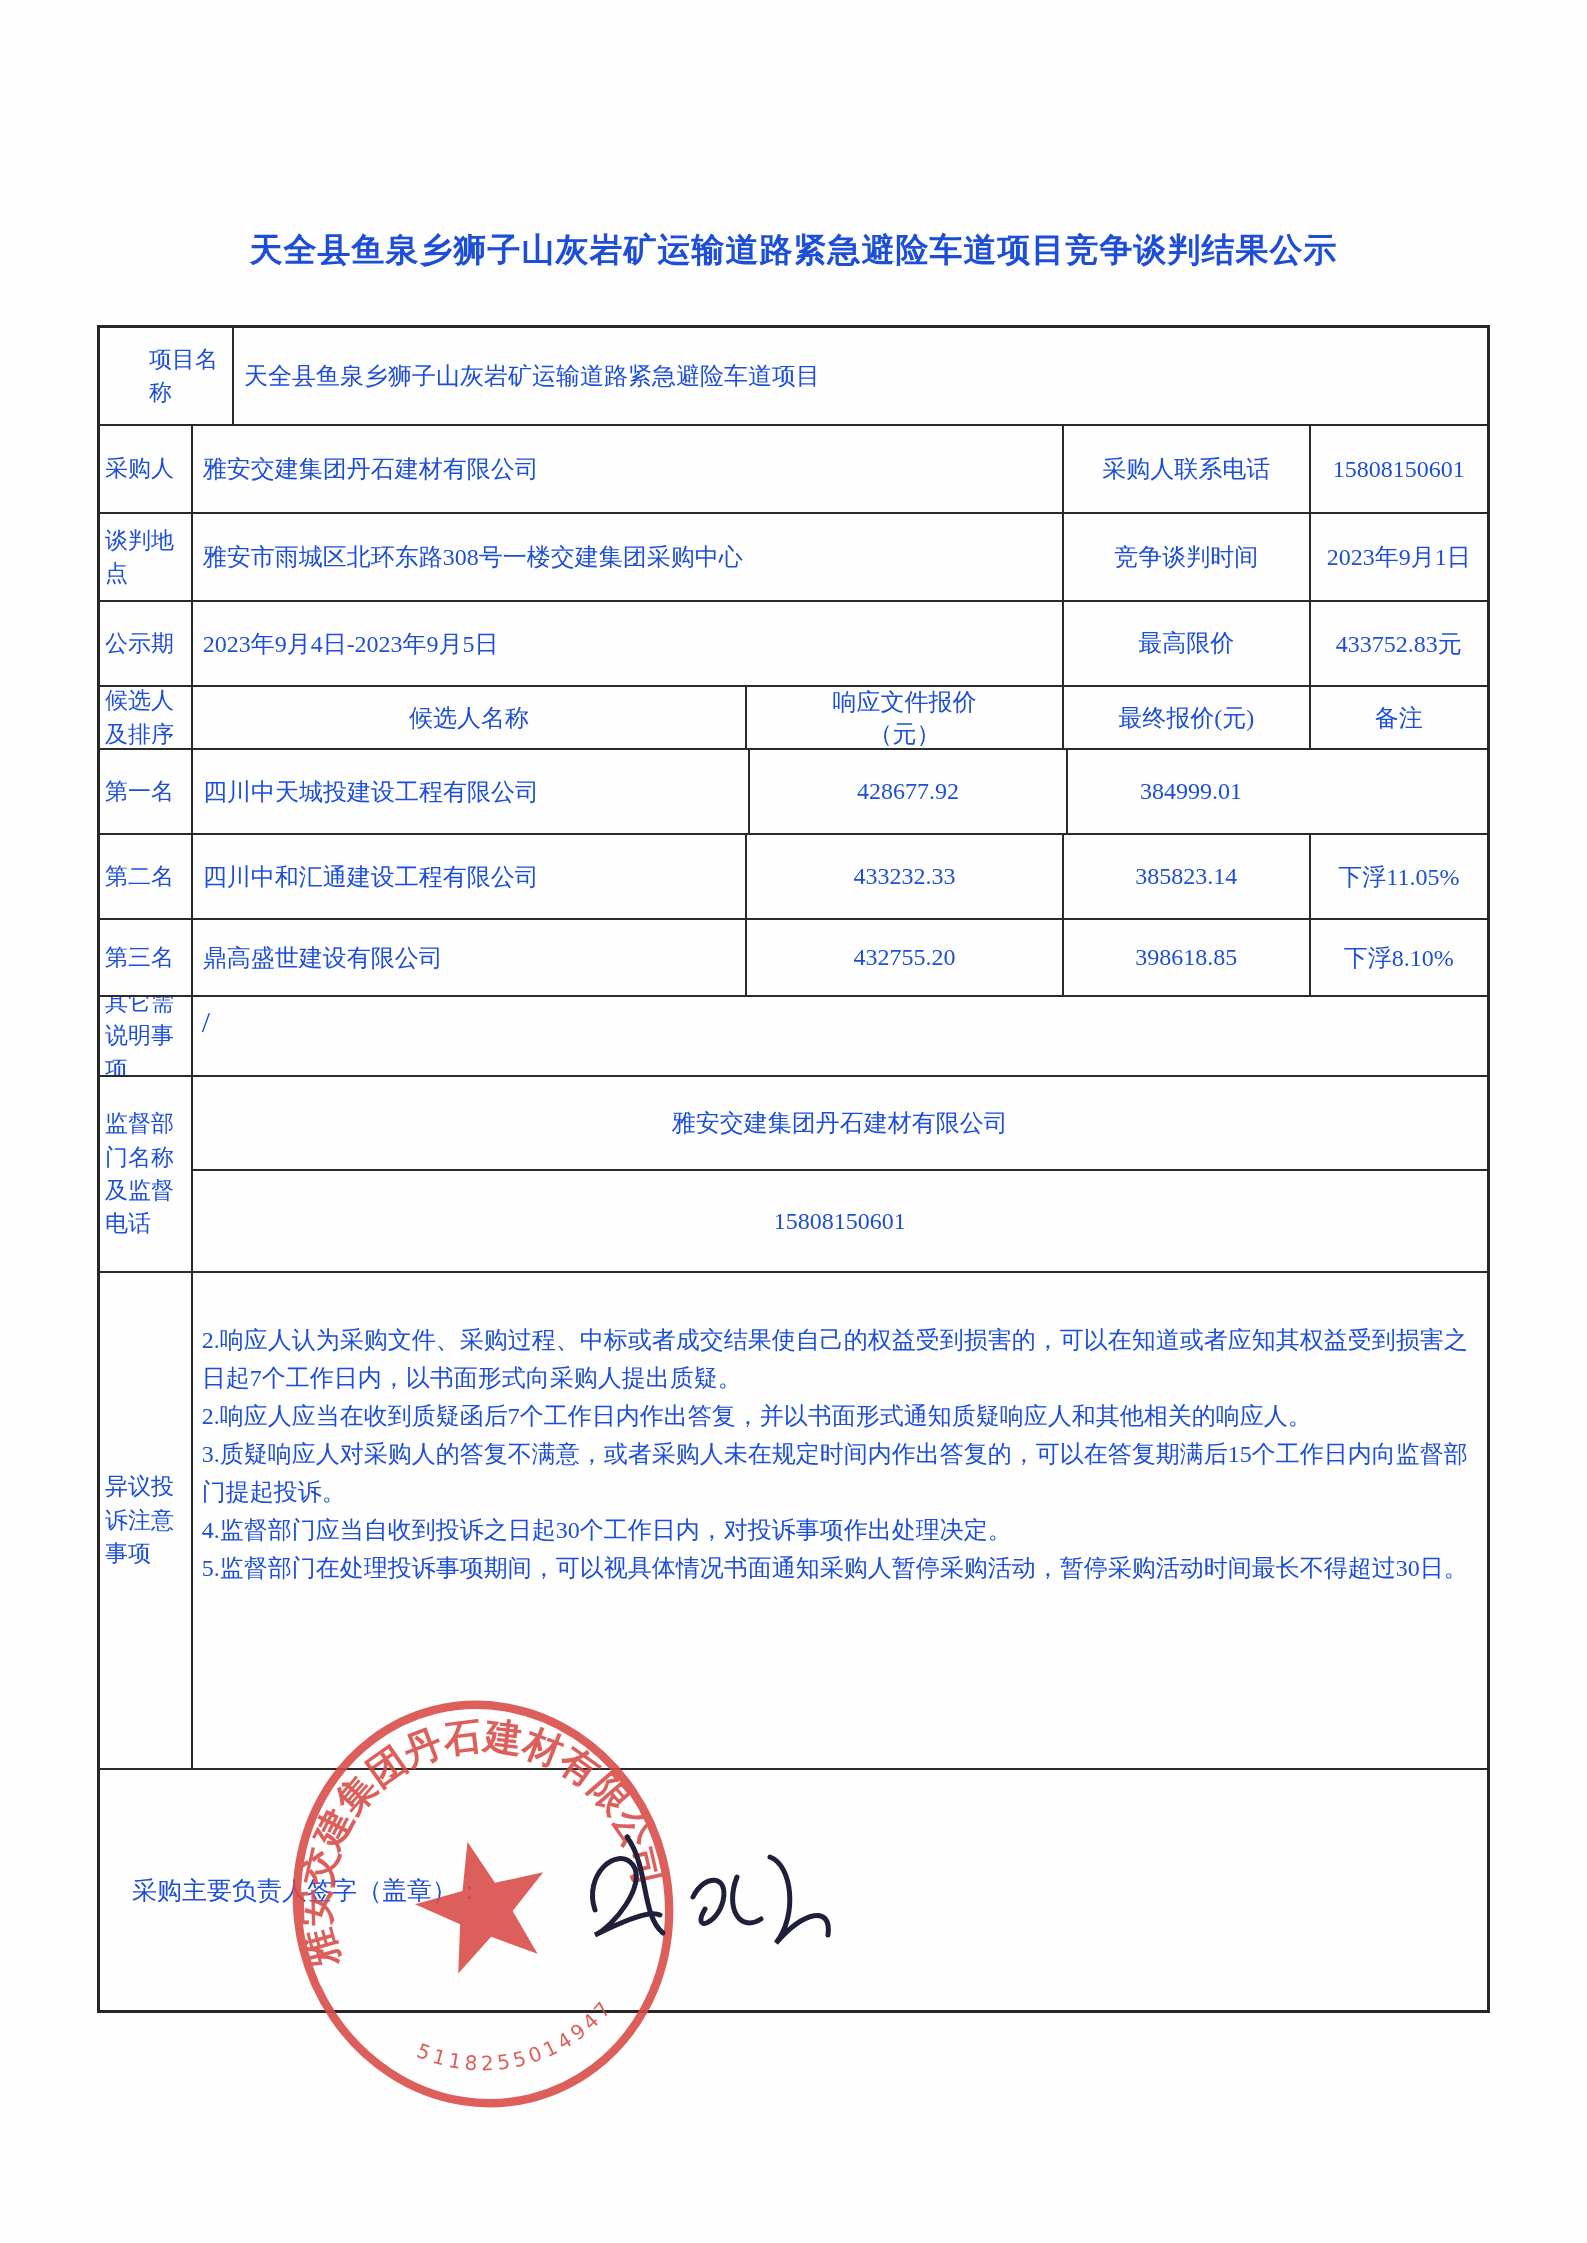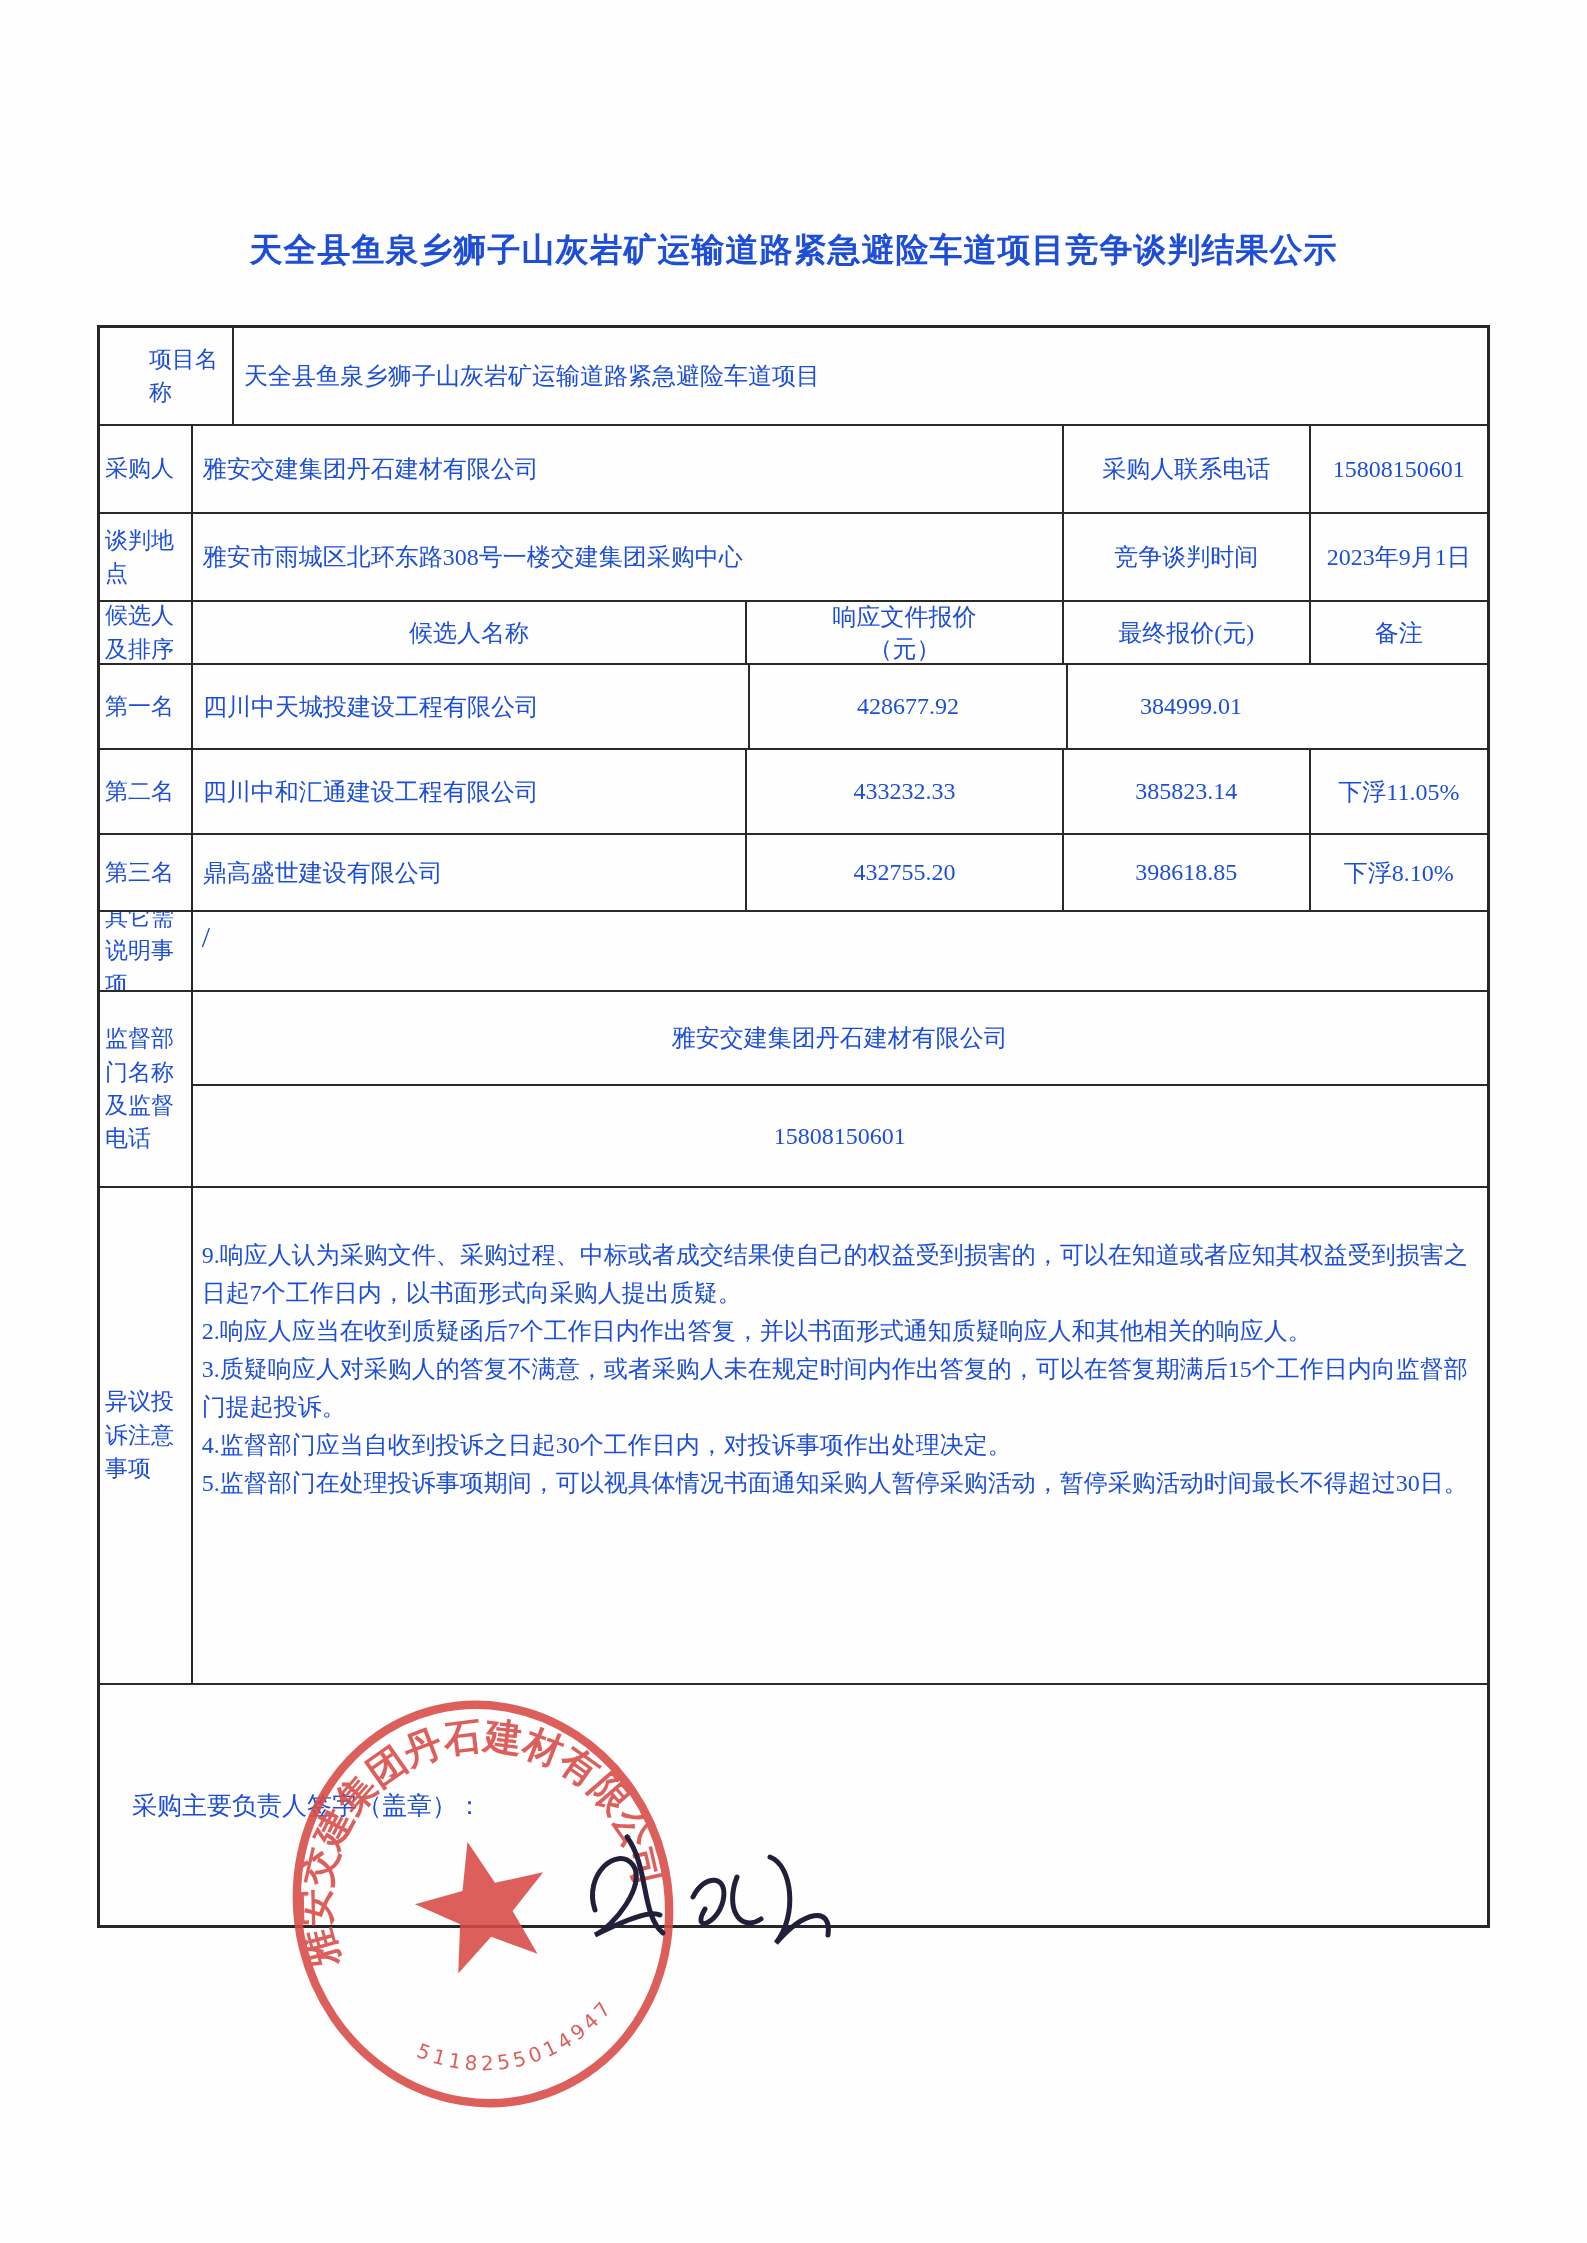--- a/index.html
+++ b/index.html
@@ -80,20 +80,26 @@
       <div class="cell w-value2">15808150601</div>
     </div>
 
     <div class="row h-r3">
       <div class="cell c-label">谈判地点</div>
       <div class="cell w-content">雅安市雨城区北环东路308号一楼交建集团采购中心</div>
       <div class="cell w-label2">竞争谈判时间</div>
       <div class="cell w-value2">2023年9月1日</div>
     </div>
 
+    <div class="row h-r4">
+      <div class="cell c-label">公示期</div>
+      <div class="cell w-content">2023年9月4日-2023年9月5日</div>
+      <div class="cell w-label2">最高限价</div>
+      <div class="cell w-value2">433752.83元</div>
+    </div>
 
     <div class="row h-hd">
       <div class="cell c-label">候选人及排序</div>
       <div class="cell w-name c-center">候选人名称</div>
       <div class="cell w-bid c-pre">响应文件报价
 （元）</div>
       <div class="cell w-final">最终报价(元)</div>
       <div class="cell w-note">备注</div>
     </div>
 
@@ -129,21 +135,21 @@
       <div class="cell c-label" style="height:100%">监督部门名称及监督电话</div>
       <div class="sup-right">
         <div class="sup-cell sup-cell-1">雅安交建集团丹石建材有限公司</div>
         <div class="sup-cell sup-cell-2">15808150601</div>
       </div>
     </div>
 
     <div class="row h-obj">
       <div class="cell c-label">异议投诉注意事项</div>
       <div class="cell obj-content">
-        <p>9.响应人认为采购文件、采购过程、中标或者成交结果使自己的权益受到损害的，可以在知道或者应知其权益受到损害之日起7个工作日内，以书面形式向采购人提出质疑。</p>
+        <p>2.响应人认为采购文件、采购过程、中标或者成交结果使自己的权益受到损害的，可以在知道或者应知其权益受到损害之日起7个工作日内，以书面形式向采购人提出质疑。</p>
         <p>2.响应人应当在收到质疑函后7个工作日内作出答复，并以书面形式通知质疑响应人和其他相关的响应人。</p>
         <p>3.质疑响应人对采购人的答复不满意，或者采购人未在规定时间内作出答复的，可以在答复期满后15个工作日内向监督部门提起投诉。</p>
         <p>4.监督部门应当自收到投诉之日起30个工作日内，对投诉事项作出处理决定。</p>
         <p>5.监督部门在处理投诉事项期间，可以视具体情况书面通知采购人暂停采购活动，暂停采购活动时间最长不得超过30日。</p>
       </div>
     </div>
 
     <div class="row h-sig">
       <div class="cell sig-cell">采购主要负责人签字（盖章）：</div>
     </div>

